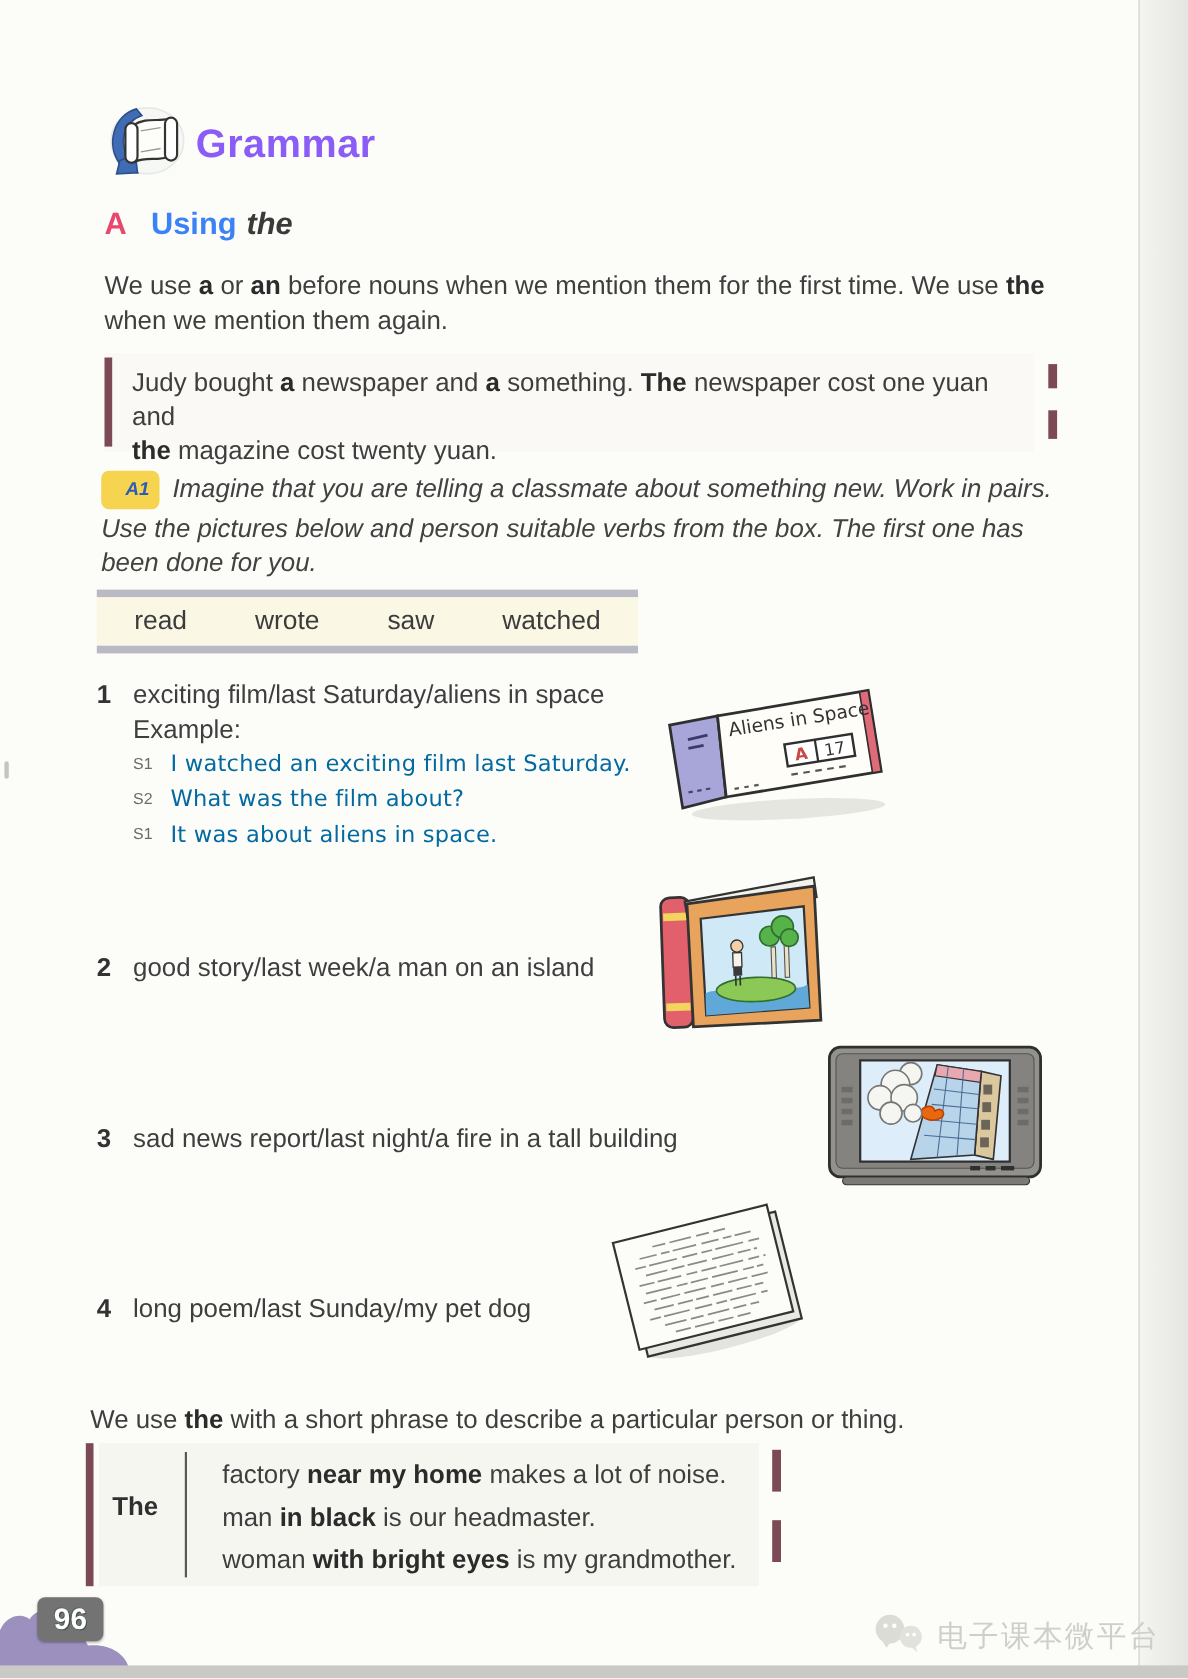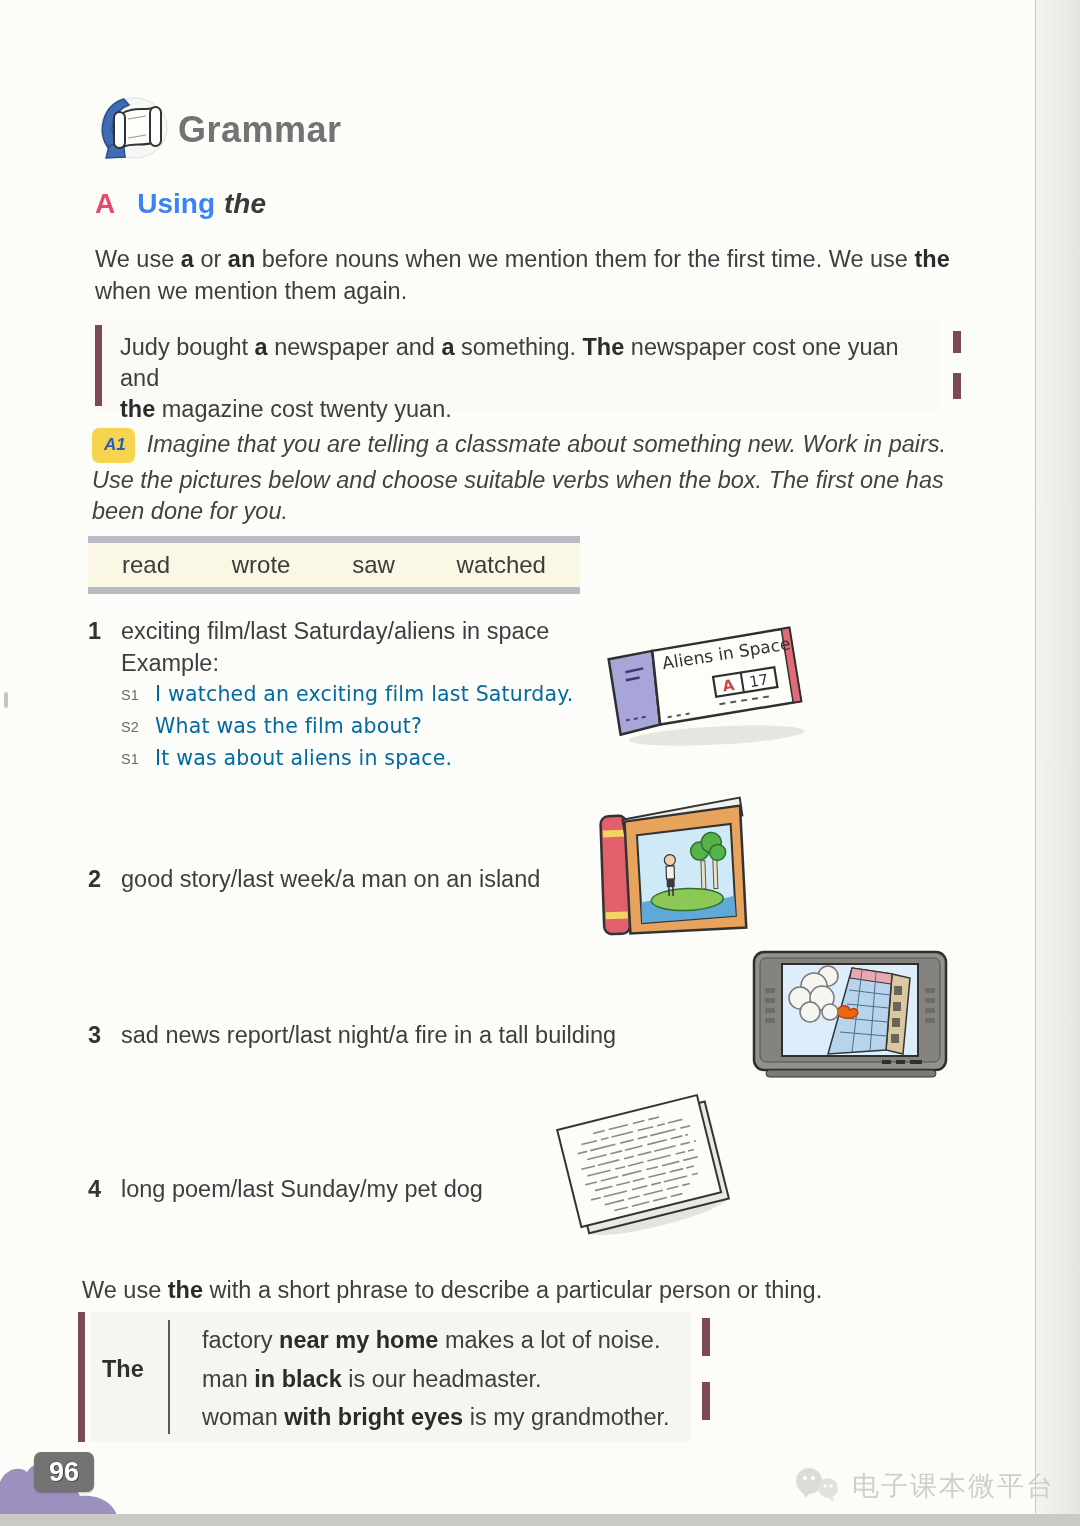--- a/index.html
+++ b/index.html
@@ -16,42 +16,42 @@
   .edge-right {
     left:1035px; top:0; width:45px; height:1526px;
     background:linear-gradient(to right,#f4f4f1,#e4e4e0);
     border-left:1.5px solid #c9c9c5;
   }
   .edge-bottom { left:0; top:1514px; width:1080px; height:12px; background:#c9c9c5; }
   .edge-tick { left:4px; top:692px; width:4px; height:16px; background:#c4c4c0; border-radius:2px; }
 
   
   .grammar-header { left:88px; top:94px; display:flex; align-items:center; gap:10px; }
-  .grammar-title { font-size:36px; font-weight:700; color:#737373; letter-spacing:0.5px; }
+  .grammar-title { font-size:36px; font-weight:700; color:#8b5cf6; letter-spacing:0.5px; }
 
   .section-title { left:95px; top:188px; font-size:28px; font-weight:700; }
   .section-label { color:#e8486d; margin-right:22px; }
   .section-word { color:#3b82f6; }
   .section-article { color:#3a3a3a; font-style:italic; margin-left:9px; }
 
   .bodytext { font-size:23.5px; line-height:32px; color:#3e3e3e; }
   .intro { left:95px; top:243px; width:880px; }
 
   
   .judy-bg { left:95px; top:321px; width:845px; height:90px; background:#faf9f5; }
   .mbar { background:#7b4a54; width:7px; }
   .judy-text { left:120px; top:332px; width:810px; line-height:31px; }
   .dash { background:#7b4a54; width:8px; }
 
   
   .a1-para { left:92px; top:429px; width:885px; font-size:23.5px; line-height:31.5px; font-style:italic; color:#424242; }
   .a1-badge {
     display:inline-block; background:#f6d44f; color:#2b5cb8;
     font-weight:700; font-style:italic; font-size:17px;
-    padding:1px 9px 2px 12px; border-radius:7px; margin-right:12px;
+    padding:1px 9px 2px 22px; border-radius:7px; margin-right:12px;
     transform:translateY(-2px);
   }
 
   .word-box { left:88px; top:536px; width:492px; }
   .word-box .bar { height:7px; background:#b9bac3; }
   .word-box .body {
     height:44px; background:#faf7e4; display:flex; align-items:center;
     justify-content:space-between; padding:0 34px; font-size:24px; color:#3c3c3c;
   }
 
@@ -119,21 +119,21 @@
   <div class="abs mbar" style="left:95px; top:325px; height:81px;"></div>
   <div class="abs judy-text bodytext">
     <div><span>Judy bought </span><span class="b">a</span><span> newspaper and </span><span class="b">a</span><span> something. </span><span class="b">The</span><span> newspaper cost one yuan and</span></div>
     <div><span class="b">the</span><span> magazine cost twenty yuan.</span></div>
   </div>
   <div class="abs dash" style="left:953px; top:331px; height:22px;"></div>
   <div class="abs dash" style="left:953px; top:373px; height:26px;"></div>
 
   <div class="abs a1-para">
     <span class="a1-badge">A1</span><span>Imagine that you are telling a classmate about something new. Work in pairs.</span><br>
-    <span>Use the pictures below and choose suitable verbs when the box. The first one has</span><br>
+    <span>Use the pictures below and person suitable verbs from the box. The first one has</span><br>
     <span>been done for you.</span>
   </div>
 
   <div class="abs word-box">
     <div class="bar"></div>
     <div class="body">
       <span>read</span>
       <span>wrote</span>
       <span>saw</span>
       <span>watched</span>

